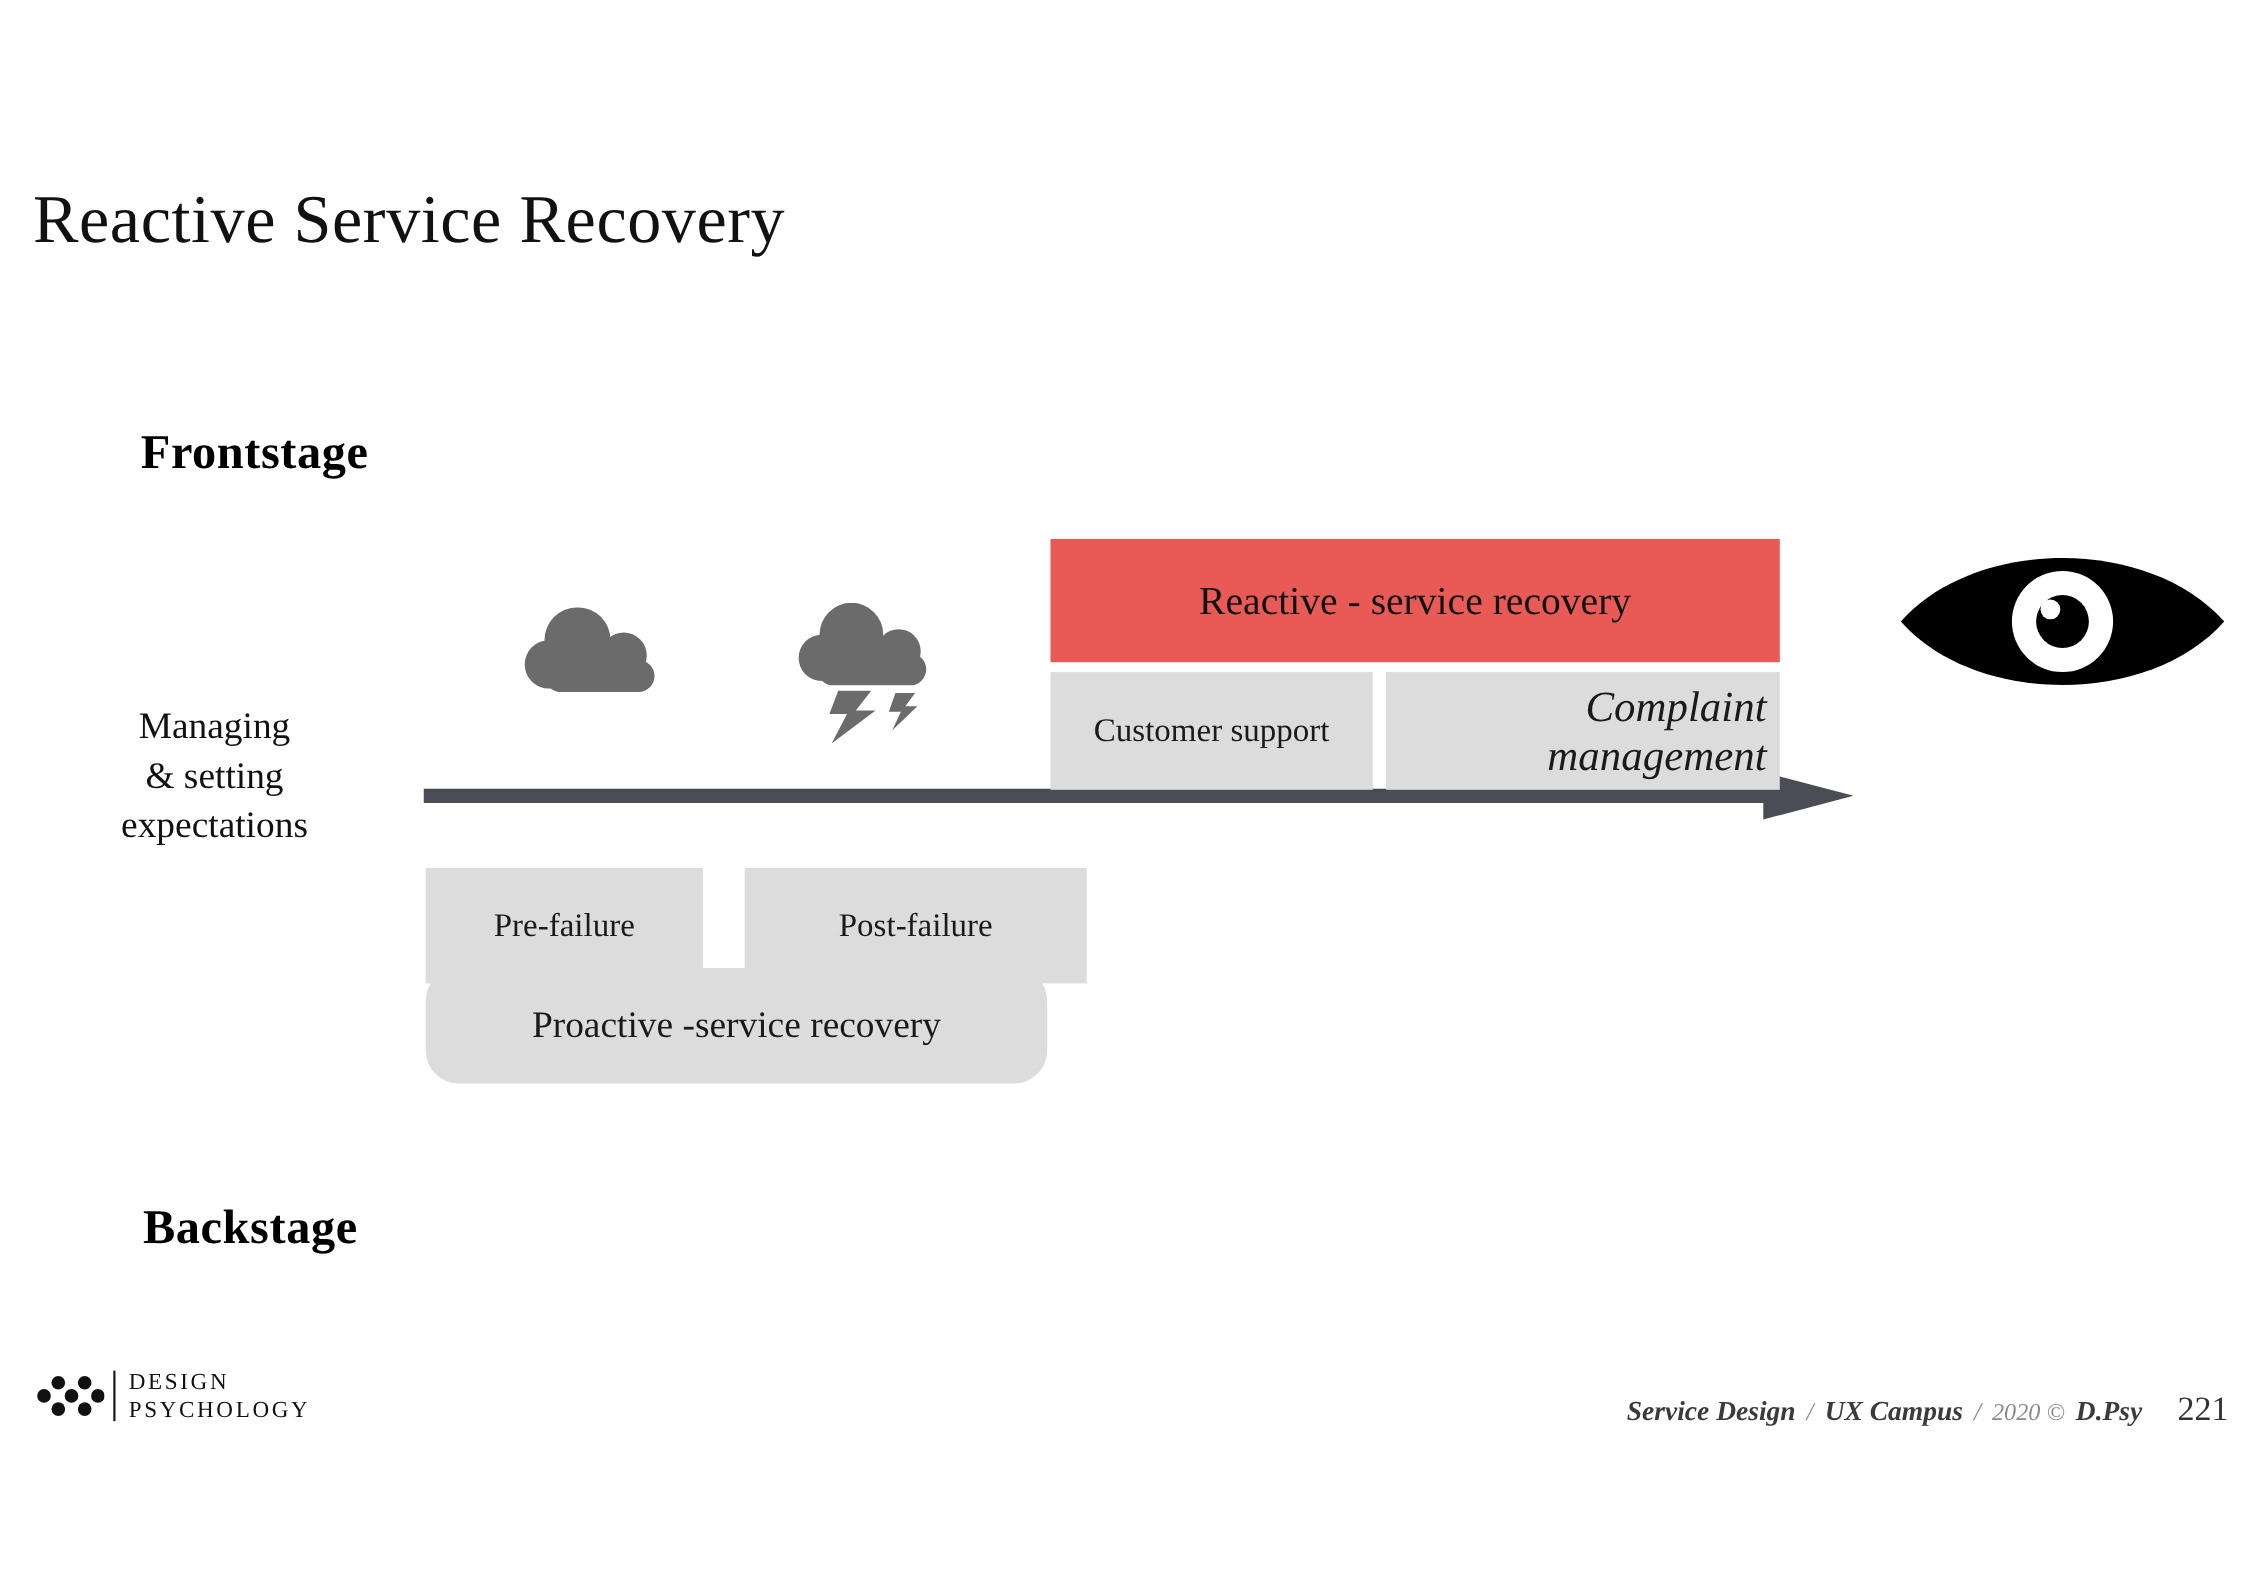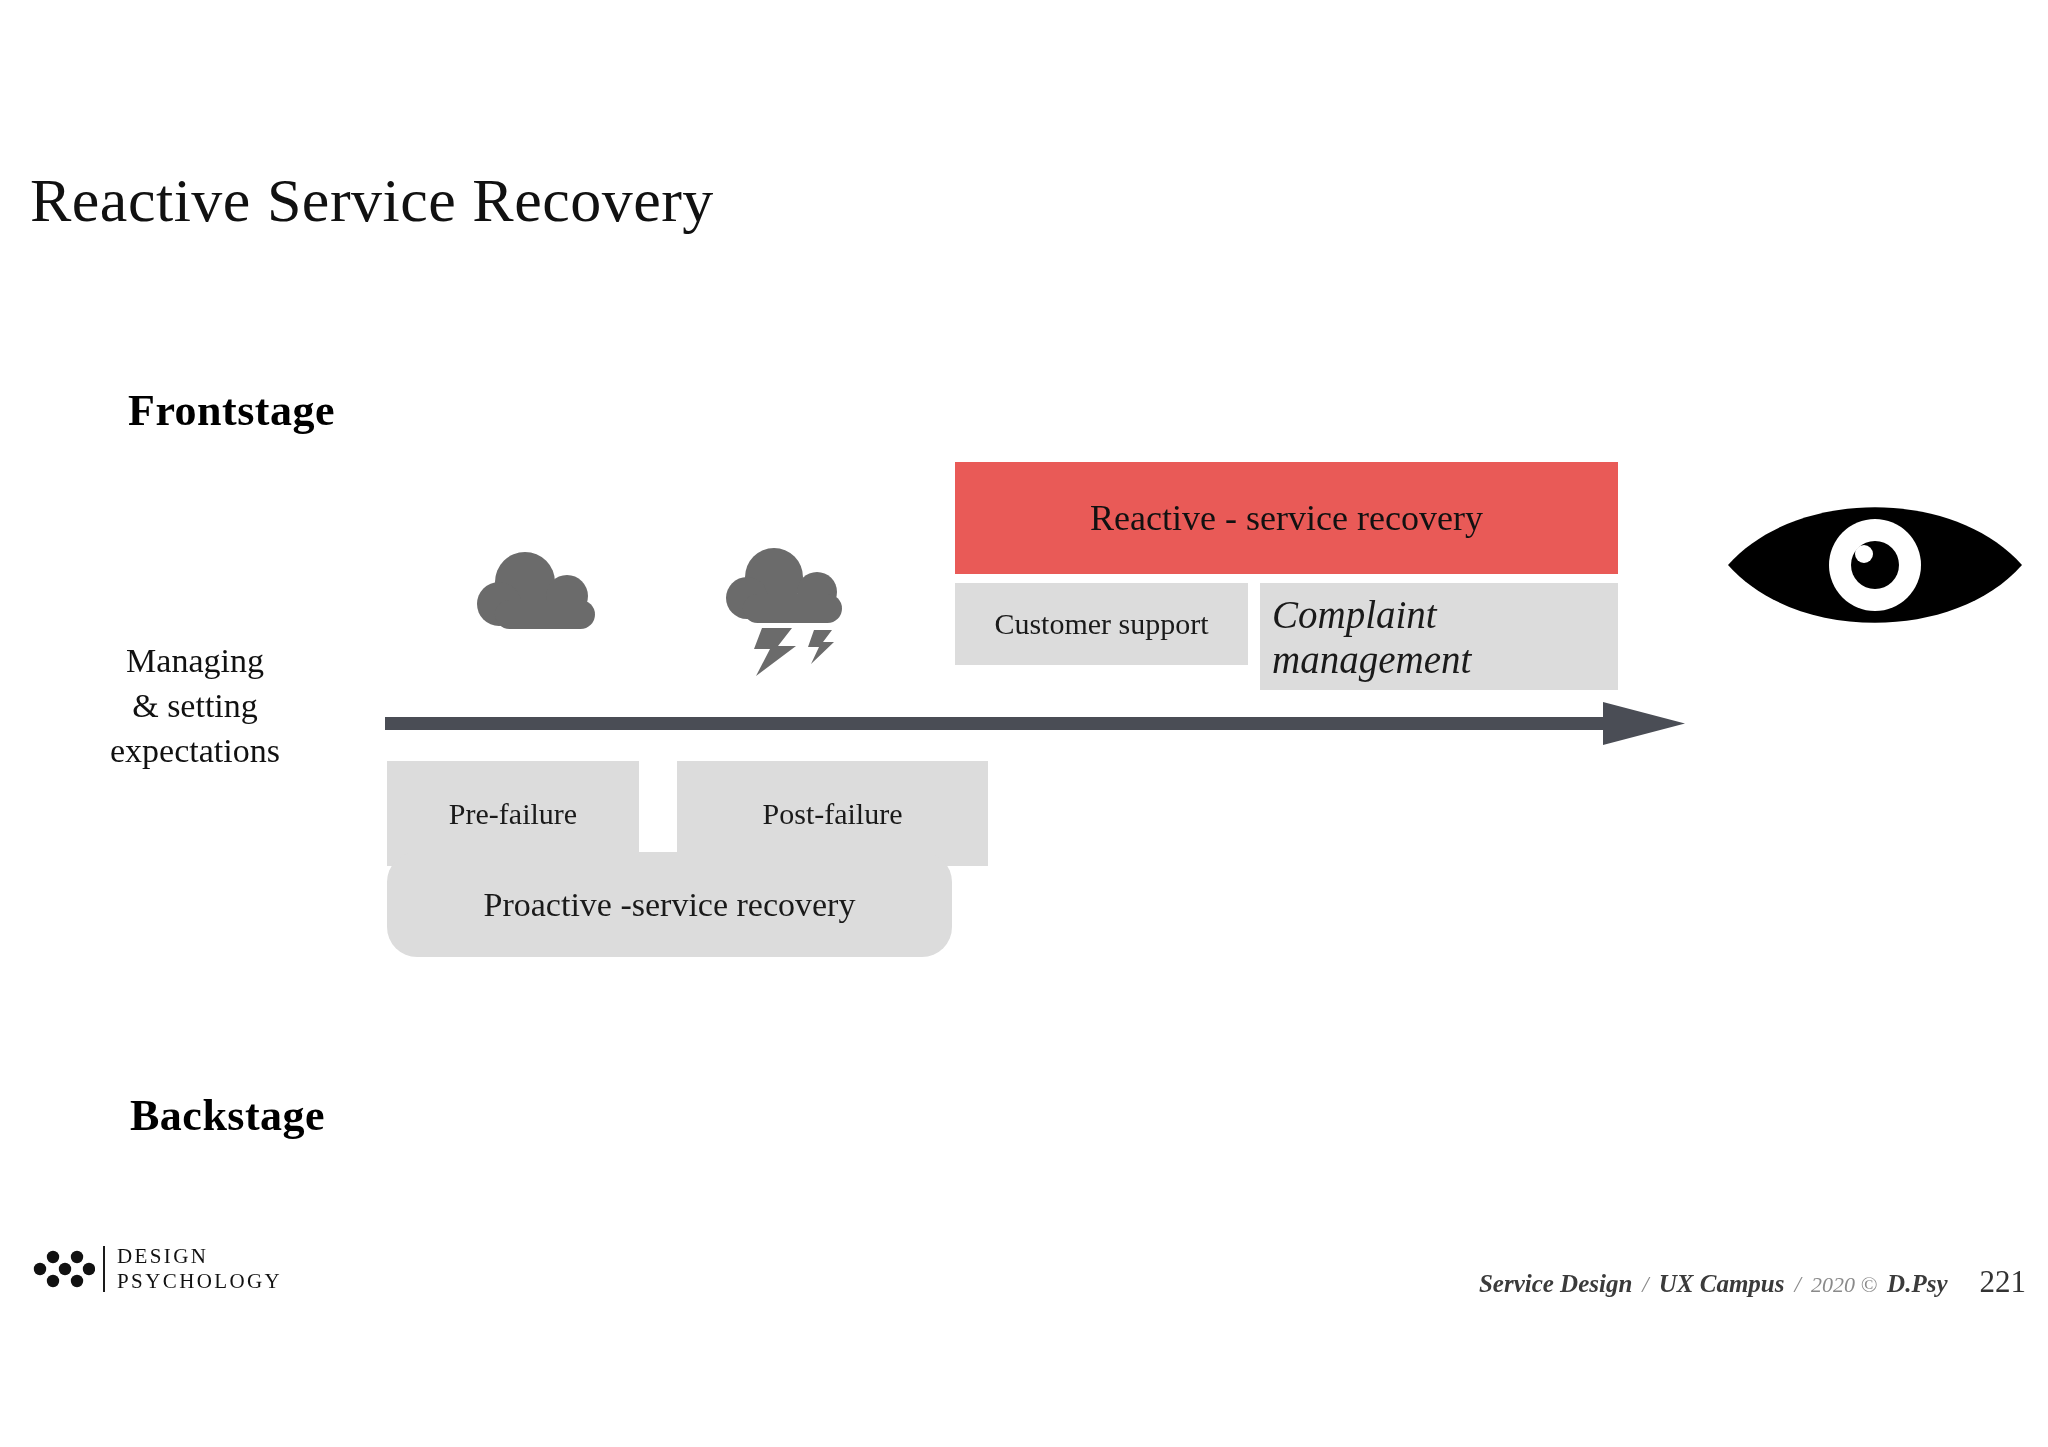--- a/index.html
+++ b/index.html
@@ -67,38 +67,39 @@
     pointer-events: none;
   }
 
   
   .box {
     position: absolute;
     display: flex;
     align-items: center;
     justify-content: center;
     box-sizing: border-box;
-    text-align: left;
+    text-align: right;
     padding: 4px 12px;
+    margin-top: 28px;
   }
   .box-gray {
     background: #dcdcdc;
     color: #1a1a1a;
   }
   .box-red {
     background: #e95a57;
     color: #111111;
   }
 
   #box-reactive {
     left: 955px;  top: 462px;  width: 663px;  height: 112px;
     font-size: 36px;
   }
   #box-customer-support {
-    left: 955px;  top: 583px;  width: 293px;  height: 82px;
+    left: 955px;  top: 583px;  width: 293px;  height: 107px;
     font-size: 30px;
   }
   #box-complaint-management {
     left: 1260px; top: 583px;  width: 358px;  height: 107px;
     font-size: 39px;
     font-style: italic;
   }
   #box-pre-failure {
     left: 387px;  top: 761px;  width: 252px;  height: 105px;
     font-size: 30px;

